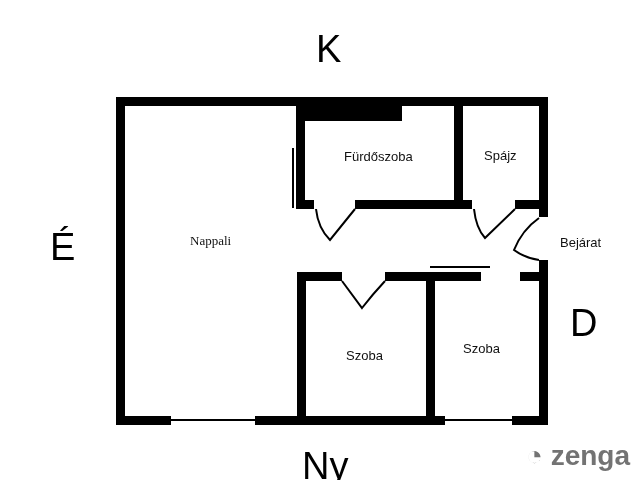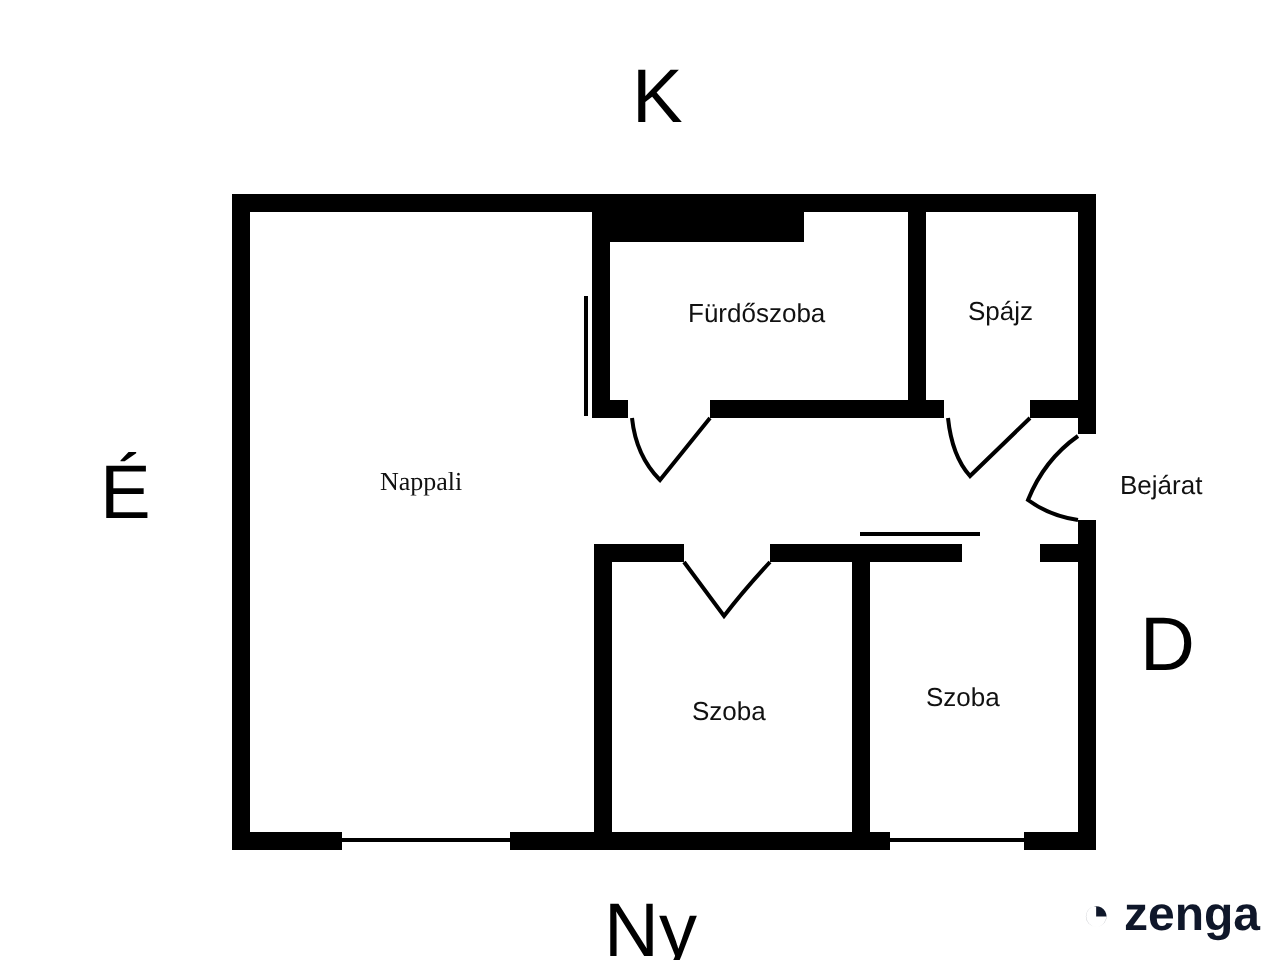--- a/index.html
+++ b/index.html
@@ -1,20 +1,20 @@
 <!DOCTYPE html>
 <html><head>
 <meta charset="utf-8">
 <style>
   html,body{margin:0;padding:0;background:#fff;}
   body{width:640px;height:480px;position:relative;overflow:hidden;font-family:"Liberation Sans",sans-serif;}
   svg{position:absolute;left:0;top:0;}
   .lbl{position:absolute;font-size:13px;color:#111;white-space:nowrap;}
   .dir{position:absolute;font-size:38px;color:#000;line-height:1;}
-  .logo{position:absolute;right:10px;bottom:8px;color:#0f172a;font-size:24px;font-weight:bold;}
+  .logo{position:absolute;right:10px;bottom:8px;color:#737373;font-size:28px;font-weight:bold;}
 </style>
 </head>
 <body>
 
 <svg width="640" height="480">
   <g fill="#000">
 
     <rect x="116" y="97" width="432" height="9"></rect>
     <rect x="296" y="97" width="106" height="24"></rect>
 

